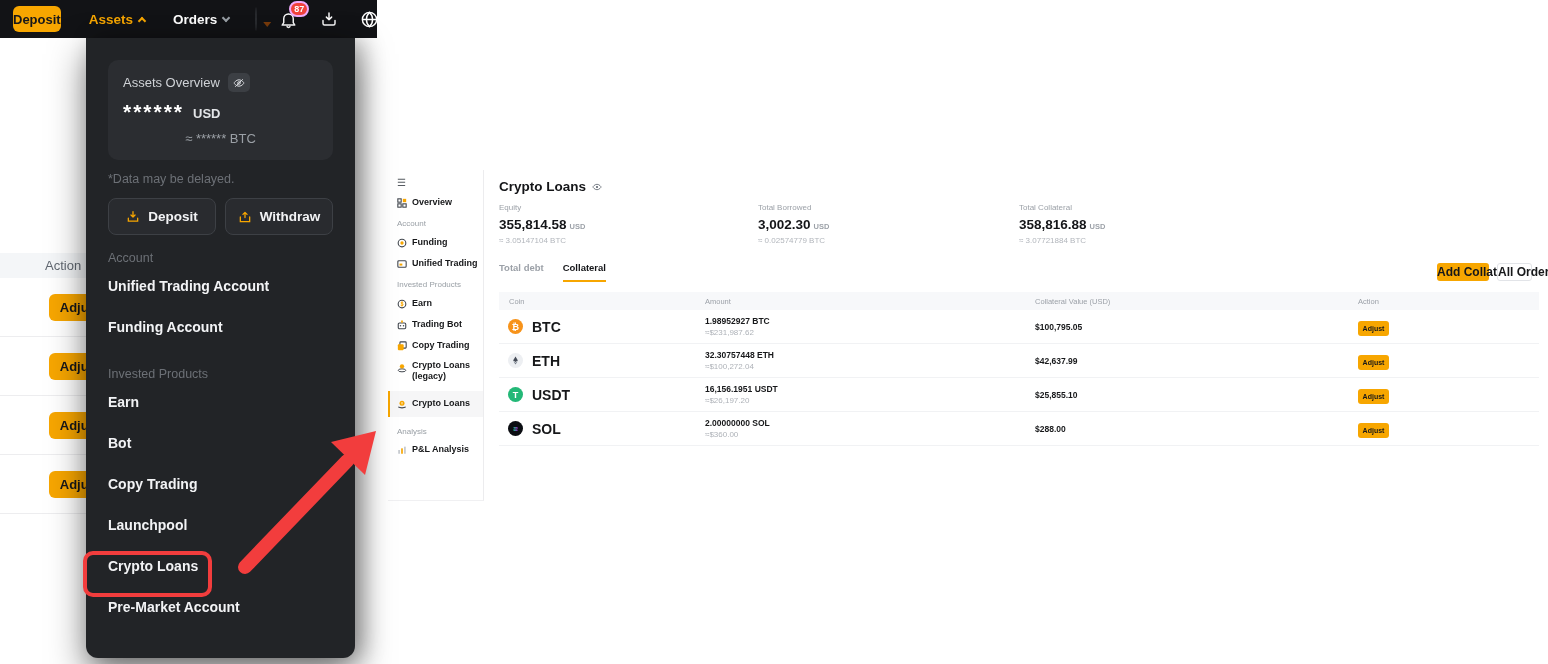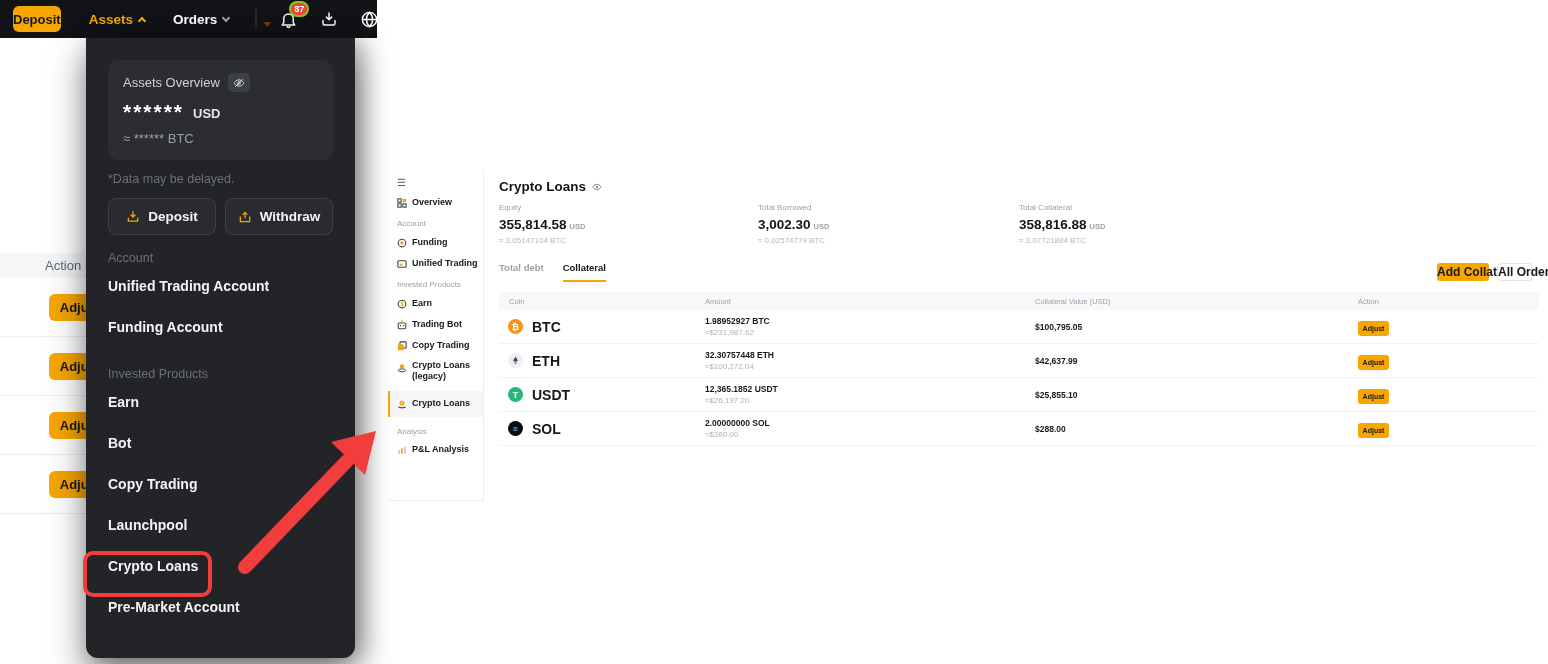--- a/index.html
+++ b/index.html
@@ -10,39 +10,39 @@
   
   .topbar { position:absolute; left:0; top:0; width:377px; height:38px; background:#121316; display:flex; align-items:center; z-index:5; }
   .deposit-btn { margin-left:13px; width:65px; height:26px; background:#f7a600; border:none; border-radius:6px; font-family:inherit; font-weight:700; font-size:13px; color:#16171a; cursor:pointer; }
   .nav-item { display:flex; align-items:center; gap:6px; font-size:13.5px; font-weight:700; color:#fff; margin-left:28px; cursor:pointer; }
   .nav-item.accent { color:#f7a600; }
   .chev { width:6px; height:6px; border-right:2px solid #9aa0a6; border-bottom:2px solid #9aa0a6; transform:rotate(45deg); margin-top:-3px; }
   .chev.up { border-color:#f7a600; transform:rotate(-135deg); margin-top:3px; }
   .avatar { width:24px; height:24px; border-radius:50%; margin-left:26px; background:radial-gradient(circle at 35% 30%, #ffb257 0 35%, #f07c1e 70%, #b94d10 100%); border:1px solid #2a2c30; cursor:pointer; position:relative; }
   .avatar::after{ content:""; position:absolute; left:7px; top:14px; width:8px; height:5px; background:#7a3c0c; clip-path:polygon(0 0,100% 0,50% 100%); }
   .icon-btn { position:relative; margin-left:22px; width:22px; height:22px; display:flex; align-items:center; justify-content:center; cursor:pointer; }
-  .badge { position:absolute; top:-7px; left:10px; min-width:17px; height:16px; padding:0 3px; background:#f0433c; border:2px solid #84cc16; border-radius:9px; color:#fff; font-size:9px; font-weight:700; display:flex; align-items:center; justify-content:center; }
+  .badge { position:absolute; top:-7px; left:10px; min-width:17px; height:16px; padding:0 3px; background:#f0433c; border:2px solid #f0abfc; border-radius:9px; color:#fff; font-size:9px; font-weight:700; display:flex; align-items:center; justify-content:center; }
 
   
   .bg-band { position:absolute; left:0; top:253px; width:120px; height:25px; background:#f4f6f8; z-index:1; display:flex; align-items:center; }
   .bg-band span { margin-left:45px; font-size:13px; color:#606770; }
   .bg-rows { position:absolute; left:0; top:278px; width:120px; z-index:1; }
   .bg-row { height:59px; border-bottom:1px solid #ededef; display:flex; align-items:center; }
   .bg-adjust { margin-left:49px; width:62px; height:27px; background:#f7a600; border:none; border-radius:6px; font-family:inherit; font-weight:700; font-size:13px; color:#16171a; cursor:pointer; }
 
   
   .panel { position:absolute; left:86px; top:38px; width:269px; height:620px; background:#222427; border-radius:0 0 12px 12px; box-shadow:0 16px 36px rgba(0,0,0,.5), 8px 0 22px rgba(0,0,0,.25); z-index:10; padding:22px 22px 0; }
   .ov-card { height:100px; background:#2b2d31; border-radius:10px; padding:13px 15px 0; }
   .ov-top { display:flex; align-items:center; gap:8px; }
   .ov-title { color:#cfd2d6; font-size:13px; }
   .eye-chip { width:22px; height:19px; background:#3c3f44; border-radius:5px; display:flex; align-items:center; justify-content:center; cursor:pointer; }
   .ov-val { display:flex; align-items:flex-end; gap:9px; margin-top:9px; }
   .ov-stars { color:#fff; font-size:21px; font-weight:700; letter-spacing:2px; line-height:1; }
   .ov-usd { color:#e3e5e8; font-size:13px; font-weight:600; padding-bottom:1px; }
-  .ov-btc { color:#9ba0a6; font-size:13px; margin-top:9px; }
+  .ov-btc { color:#9ba0a6; font-size:13px; margin-top:9px;text-align:center; }
   .delay-note { color:#6c7076; font-size:12.5px; margin:12px 0 12px; }
   .dw-row { display:flex; gap:9px; }
   .dw-btn { flex:1; height:37px; background:#292b2f; border:1px solid #3d4045; border-radius:8px; display:flex; align-items:center; justify-content:center; gap:8px; color:#f2f3f5; font-size:13.5px; font-weight:600; font-family:inherit; cursor:pointer; }
   .sec-label { color:#6c7076; font-size:12.5px; margin-top:16px; }
   .sec-label.more { margin-top:20px; }
   .menu-item { height:41px; display:flex; align-items:center; color:#f2f3f5; font-size:14px; font-weight:700; cursor:pointer; }
 
   .red-box { position:absolute; left:83px; top:551px; width:129px; height:46px; border:4px solid #f23d3d; border-radius:10px; z-index:20; pointer-events:none; }
   .arrow-svg { position:absolute; left:0; top:0; z-index:30; pointer-events:none; }
 
@@ -361,21 +361,21 @@
       <div class="val">$42,637.99</div>
       <div><button class="row-adjust">Adjust</button></div>
     </div>
 
     <div class="tbl-row">
       <div class="coin-cell">
         <span class="coin-ic usdt">T</span>
         <span class="coin-sym">USDT</span>
       </div>
       <div class="amt">
-        <div class="a1">12,365.1852 USDT</div>
+        <div class="a1">16,156.1951 USDT</div>
         <div class="a2">≈$26,197.20</div>
       </div>
       <div class="val">$25,855.10</div>
       <div><button class="row-adjust">Adjust</button></div>
     </div>
 
     <div class="tbl-row">
       <div class="coin-cell">
         <span class="coin-ic sol">
             <svg width="8" height="8" viewBox="0 0 12 12">

